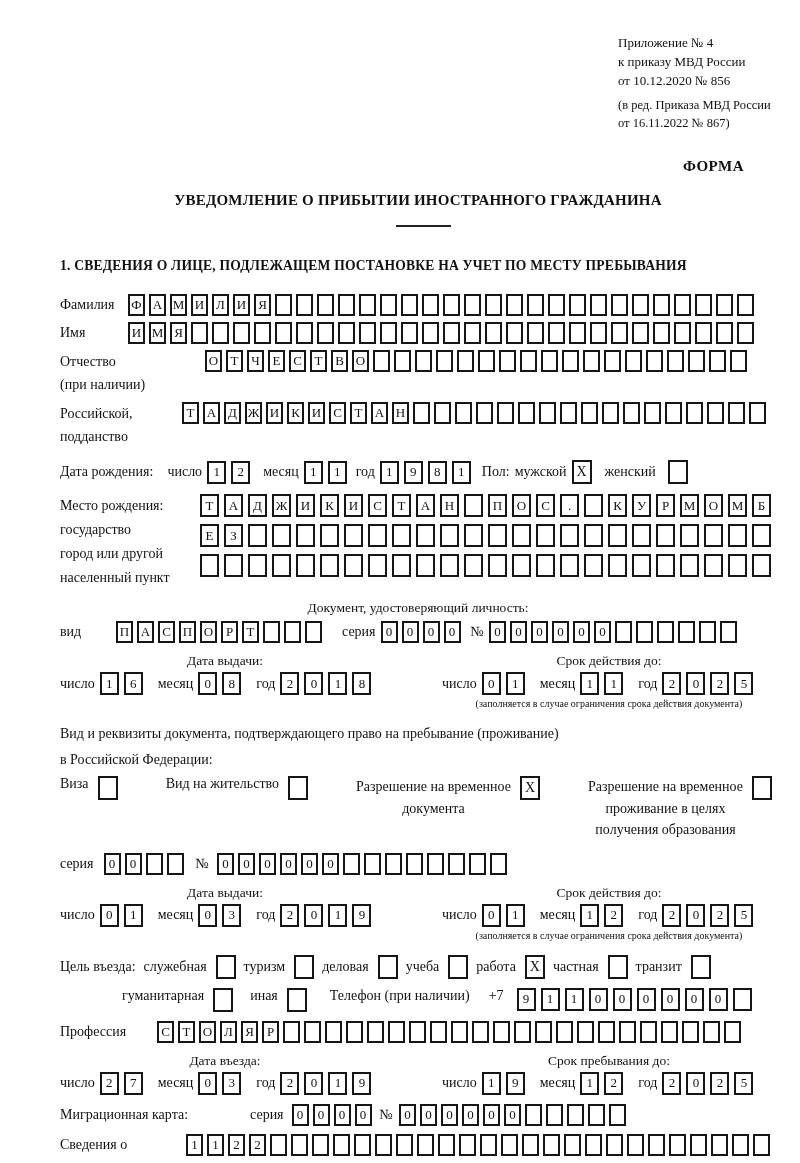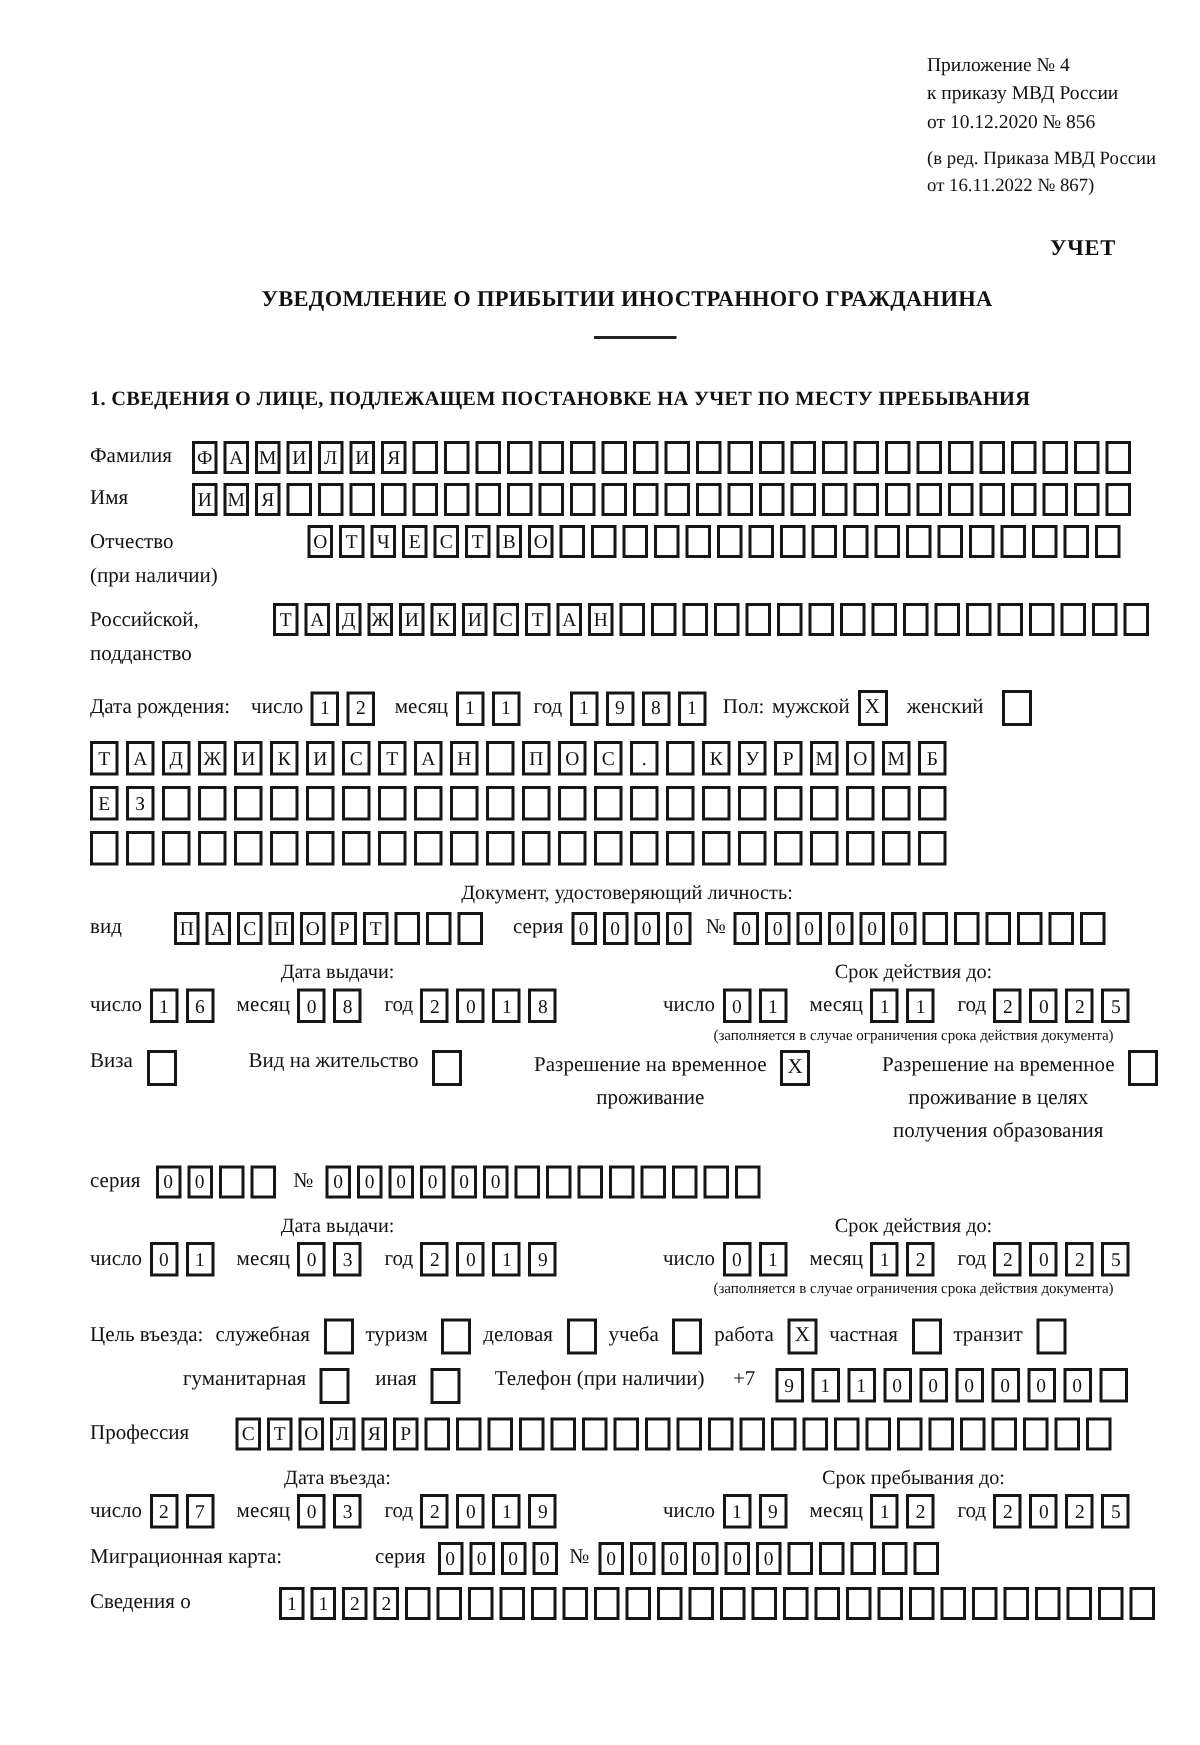--- a/index.html
+++ b/index.html
@@ -82,21 +82,21 @@
 <div class="page">
 
   <div class="appendix">
     <div>Приложение № 4</div>
     <div>к приказу МВД России</div>
     <div>от 10.12.2020 № 856</div>
     <div class="rev rev-first">(в ред. Приказа МВД России</div>
     <div class="rev">от 16.11.2022 № 867)</div>
   </div>
 
-  <div class="forma">УЧЕТ</div>
+  <div class="forma">ФОРМА</div>
 
   <div class="title">
     <div>УВЕДОМЛЕНИЕ О ПРИБЫТИИ ИНОСТРАННОГО ГРАЖДАНИНА</div>
     <div>
       <span class="blank-line"></span>
     </div>
   </div>
 
   <div class="sec1">1. СВЕДЕНИЯ О ЛИЦЕ, ПОДЛЕЖАЩЕМ ПОСТАНОВКЕ НА УЧЕТ ПО МЕСТУ ПРЕБЫВАНИЯ</div>
 
@@ -264,20 +264,26 @@
         <span class="cell">1</span>
       </span>
     <span>Пол:</span>
     <span style="margin-left:5px;">мужской</span>
     <span class="cbx" style="margin-left:5px;">X</span>
     <span style="margin-left:13px;">женский</span>
     <span class="cbx" style="margin-left:12px;"></span>
   </div>
 
   <div class="frow top" style="margin-top:10px;">
+    <span class="lbl w140" style="line-height:1.72;">
+      <span>Место рождения:</span><br>
+      <span>государство</span><br>
+      <span>город или другой</span><br>
+      <span>населенный пункт</span>
+    </span>
     <span class="stack">
       <span class="cells wide">
           <span class="cell">Т</span>
           <span class="cell">А</span>
           <span class="cell">Д</span>
           <span class="cell">Ж</span>
           <span class="cell">И</span>
           <span class="cell">К</span>
           <span class="cell">И</span>
           <span class="cell">С</span>
@@ -434,34 +440,38 @@
             <span class="cell">2</span>
             <span class="cell">0</span>
             <span class="cell">2</span>
             <span class="cell">5</span>
           </span>
       </div>
       <div class="dnote">(заполняется в случае ограничения срока действия документа)</div>
     </div>
   </div>
 
+  <div class="intro">
+    <div>Вид и реквизиты документа, подтверждающего право на пребывание (проживание)</div>
+    <div>в Российской Федерации:</div>
+  </div>
 
   <div class="optrow">
     <div class="opt">
       <span>Виза</span>
       <span class="cbx"></span>
     </div>
     <div class="opt">
       <span>Вид на жительство</span>
       <span class="cbx"></span>
     </div>
     <div class="opt">
       <span class="optlines">
         <span>Разрешение на временное</span><br>
-        <span>проживание</span>
+        <span>документа</span>
       </span>
       <span class="cbx">X</span>
     </div>
     <div class="opt">
       <span class="optlines">
         <span>Разрешение на временное</span><br>
         <span>проживание в целях</span><br>
         <span>получения образования</span>
       </span>
       <span class="cbx"></span>

